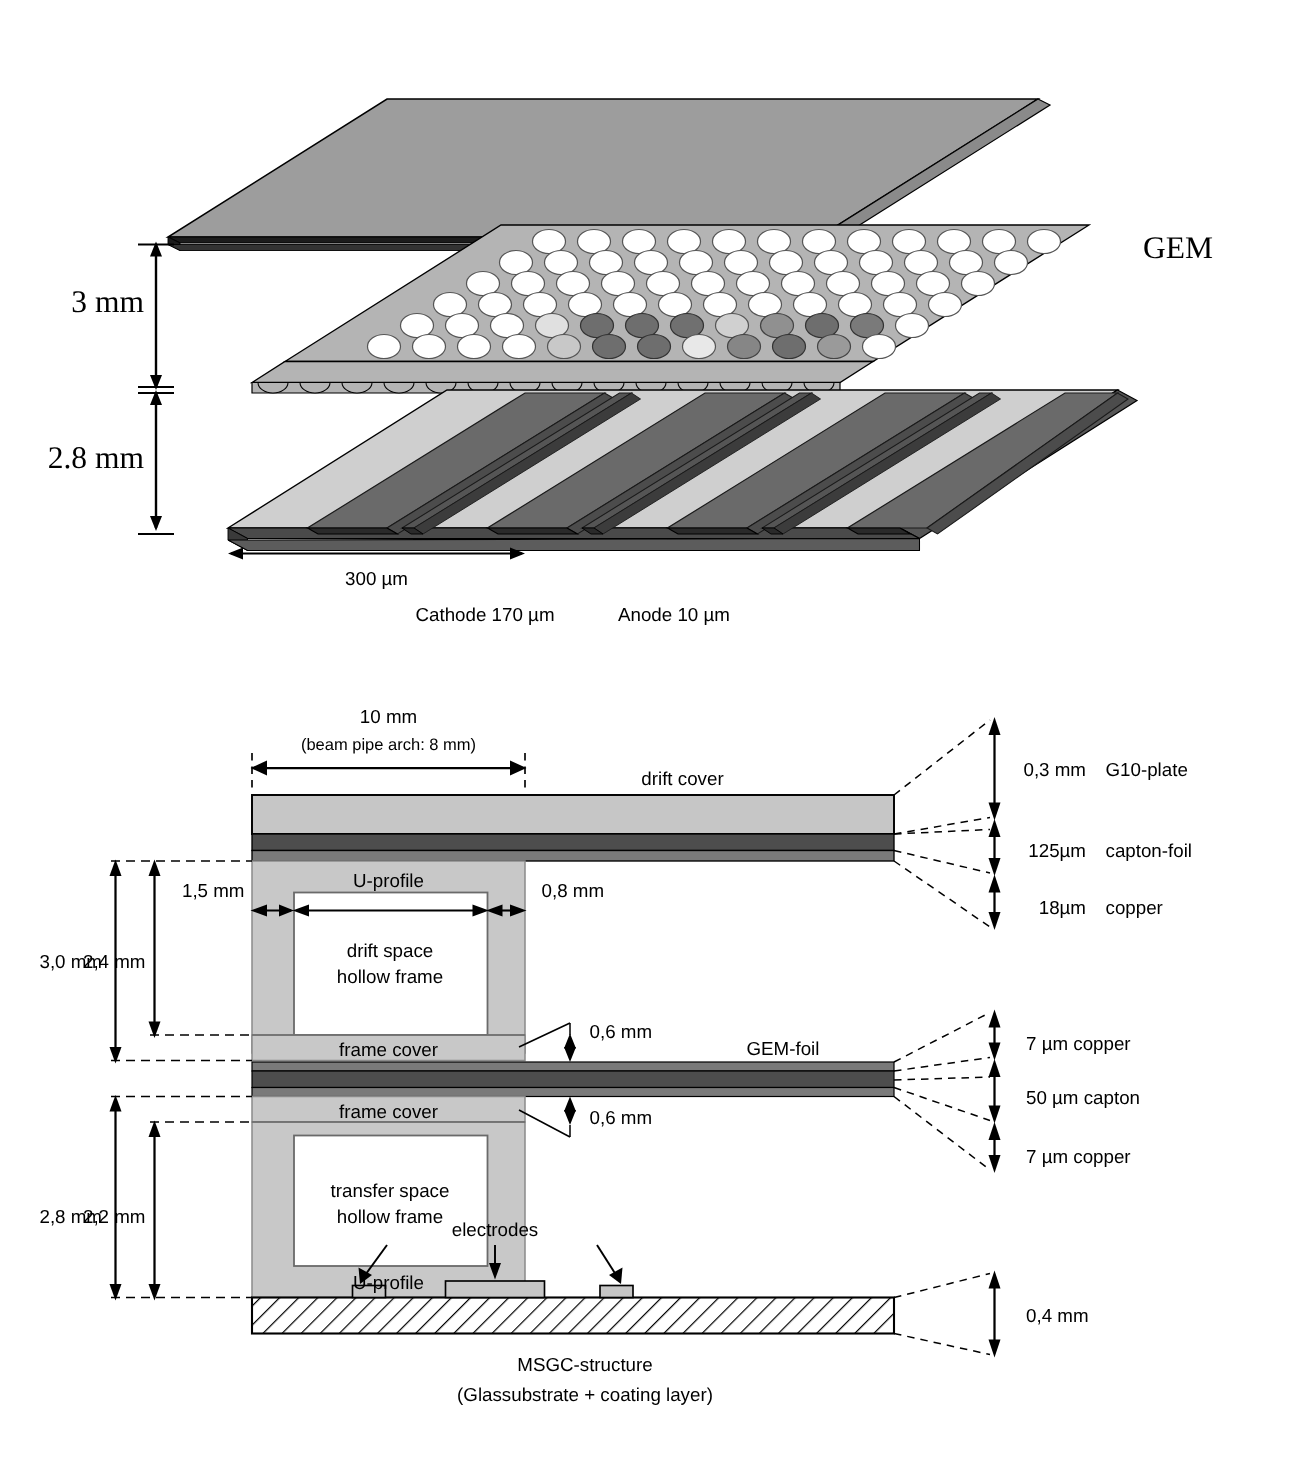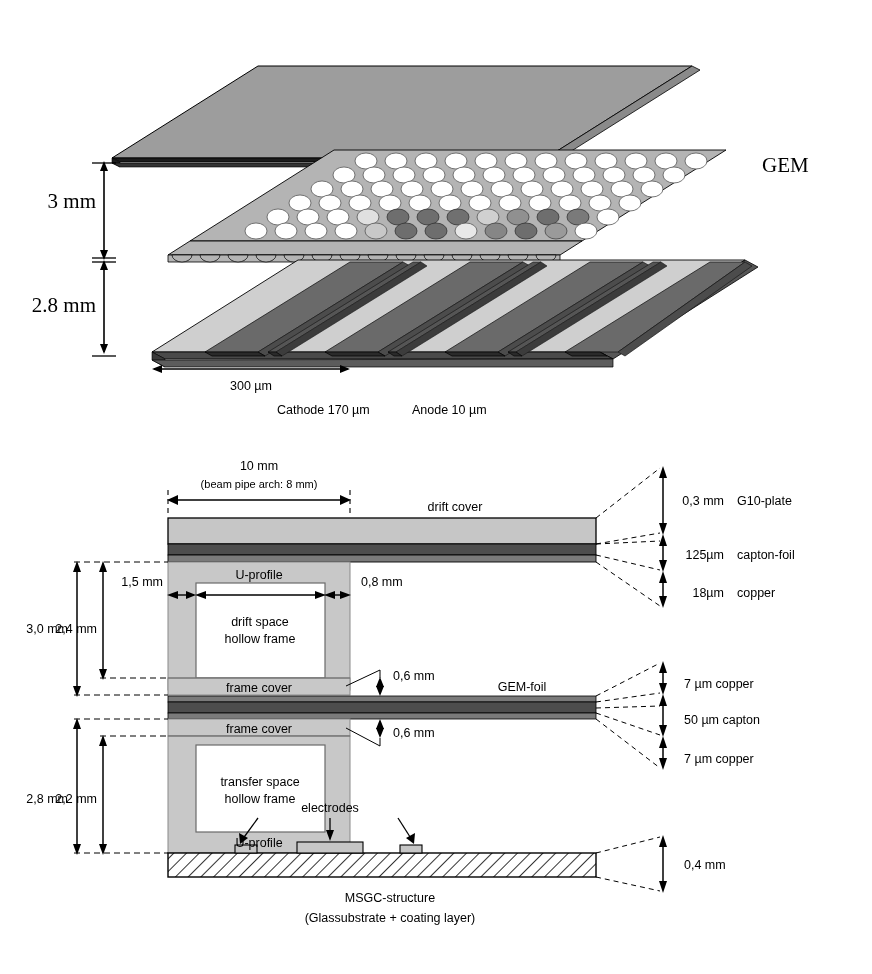--- a/index.html
+++ b/index.html
@@ -15,21 +15,21 @@
     overflow: hidden;
   }
   #root {
     position: relative;
     width: 872px;
     height: 974px;
   }
   svg { display: block; }
   .fig { position: absolute; left: 0; }
   #fig-top { top: 0; }
-  #fig-bottom { top: 428px; text-decoration: underline; }
+  #fig-bottom { top: 440px; text-decoration: underline; }
 
   
   text { fill: #000000; }
   .t-serif {
     font-family: "Liberation Serif", serif;
     font-size: 21px;
   }
   .t-sans {
     font-family: "Liberation Sans", sans-serif;
     font-size: 12.5px;

